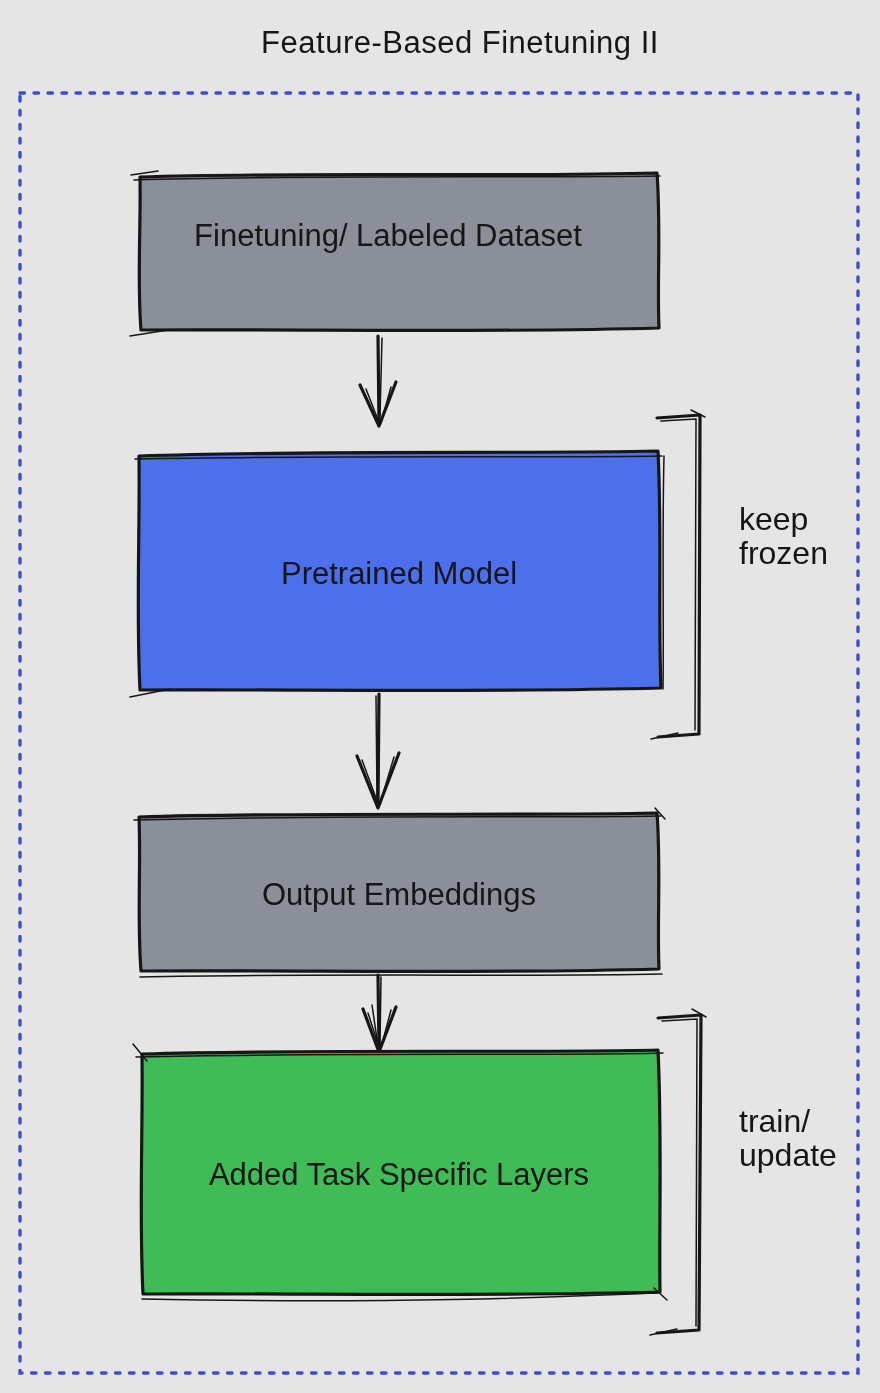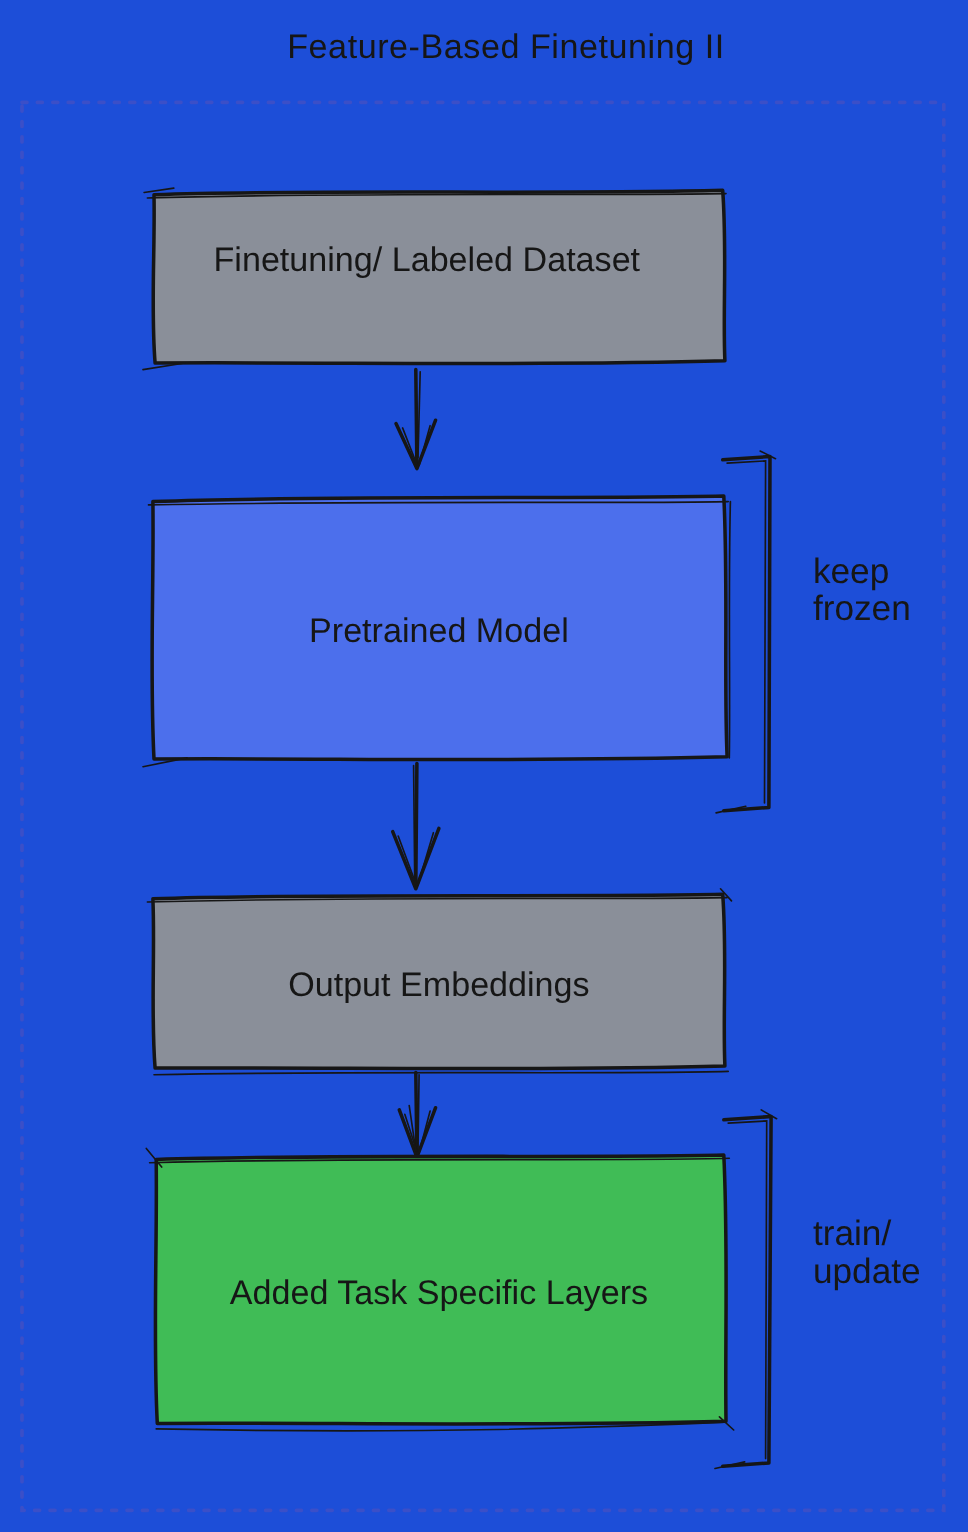--- a/index.html
+++ b/index.html
@@ -1,19 +1,19 @@
 <!DOCTYPE html>
 <html><head>
 <meta charset="utf-8">
 <style>
   html,body { margin:0; padding:0; background:#ffffff; }
   .stage {
     position:relative;
     width:880px; height:1393px;
-    background:#1d4ed8;
+    background:#e5e5e5;
     font-family:"Liberation Sans","DejaVu Sans",sans-serif;
     overflow:hidden;
     text-align:right;
   }
   svg { display:block; }
   svg text {
     font-family:"Liberation Sans","DejaVu Sans",sans-serif;
     fill:#161616;
   }
   .title-text { font-size:31px; letter-spacing:0.5px; }

